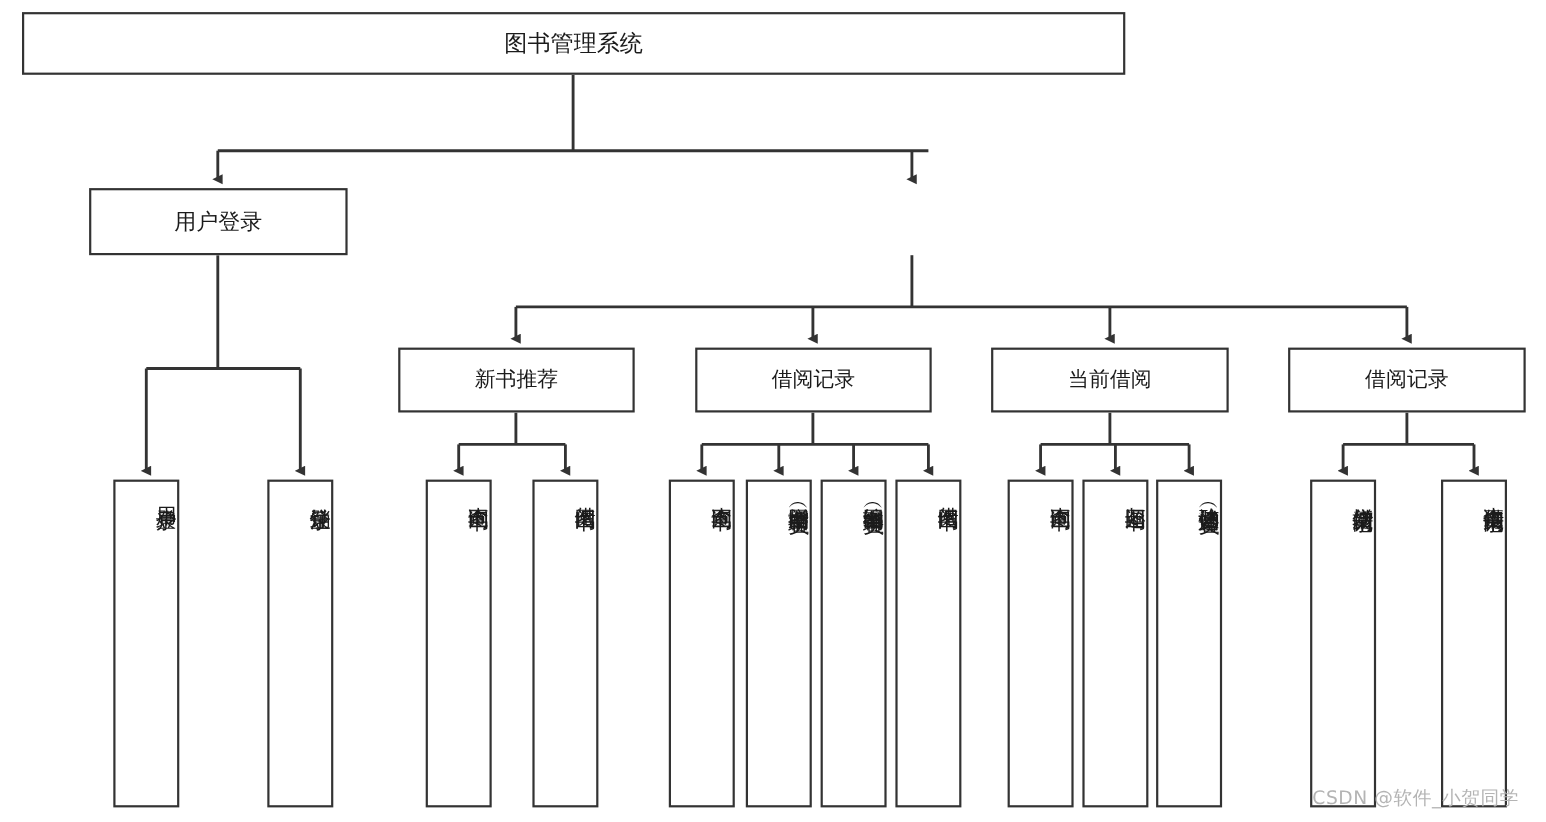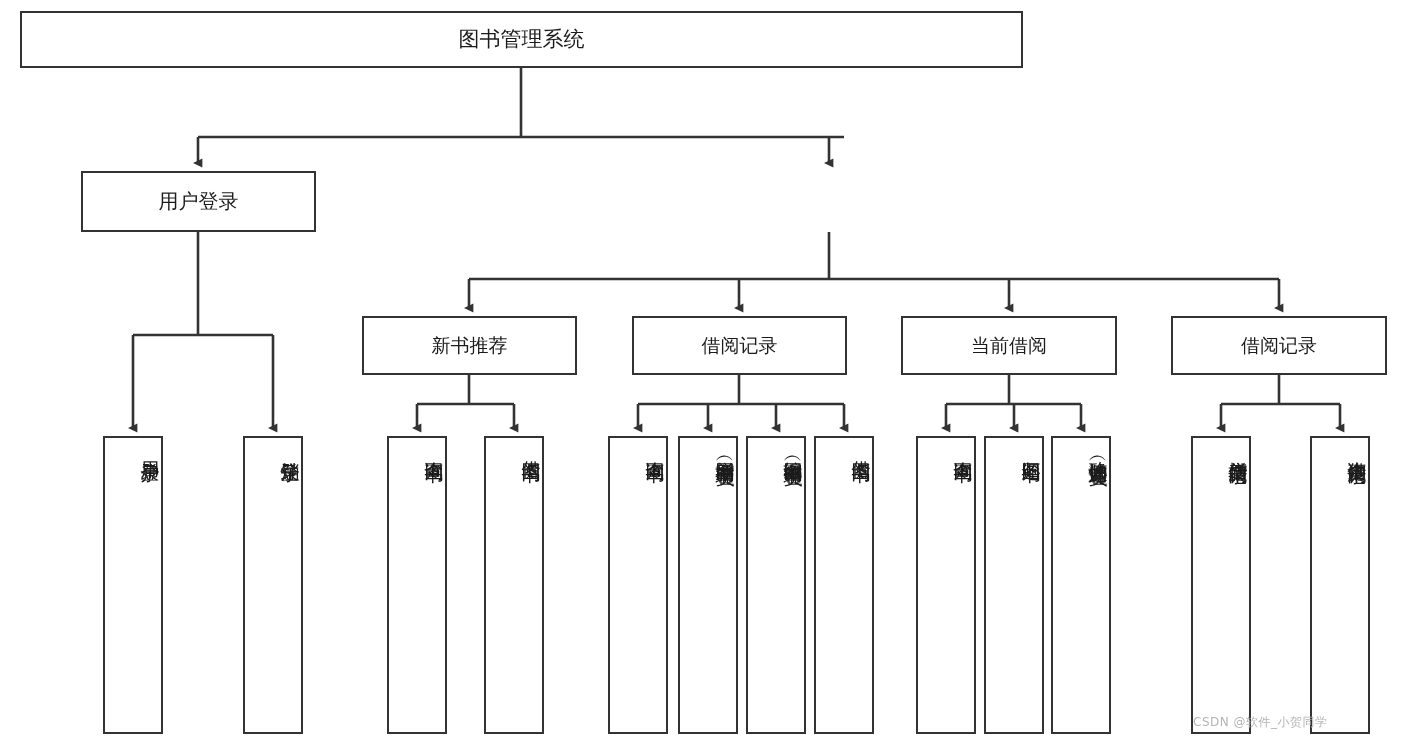--- a/index.html
+++ b/index.html
@@ -56,21 +56,21 @@
     justify-content: flex-start;
   }
   .leaf-label {
     writing-mode: vertical-rl;
     text-orientation: upright;
     display: block;
   }
   .watermark {
     position: absolute;
     color: #b4b4b4;
-    font-size: 12px;
+    font-size: 17px;
     white-space: nowrap;
     letter-spacing: 0.5px;
   }
 </style>
 </head>
 <body>
 
 <div id="canvas">
 
   <svg id="edges" viewBox="0 0 1405 747" xmlns="http://www.w3.org/2000/svg">

